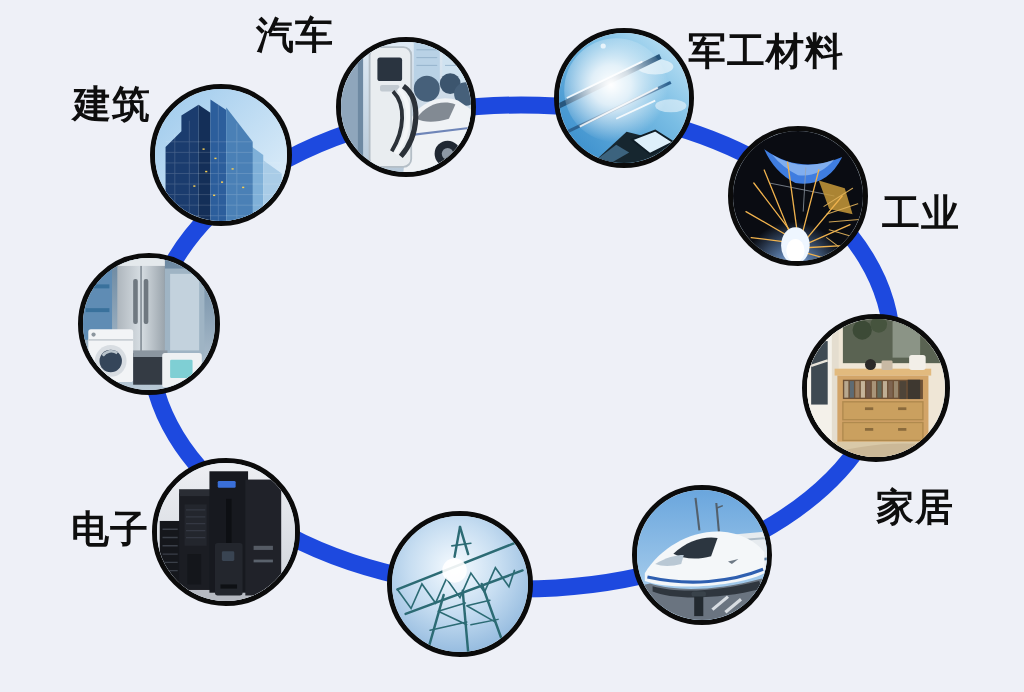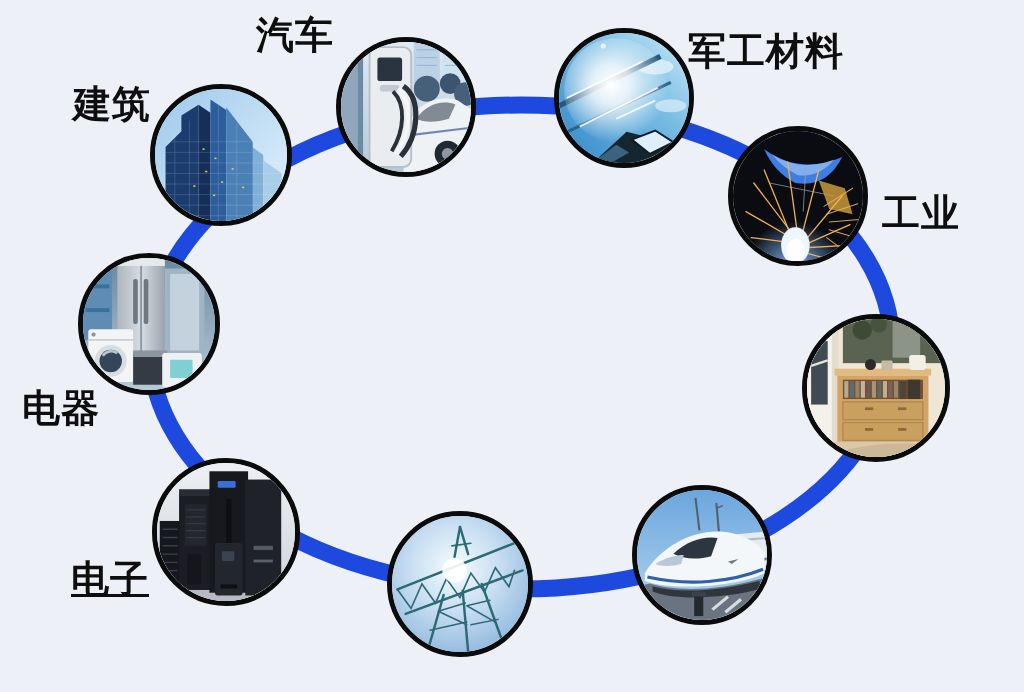--- a/index.html
+++ b/index.html
@@ -28,22 +28,22 @@
 <div class="stage">
 
   <svg class="ring-svg" width="1024" height="692" viewBox="0 0 1024 692">
     <ellipse cx="521" cy="347" rx="371" ry="242" fill="none" stroke="#1d49df" stroke-width="17"></ellipse>
   </svg>
 
   <div class="node-label" style="left:73px;top:85px;">建筑</div>
   <div class="node-label" style="left:256px;top:16px;">汽车</div>
   <div class="node-label" style="left:688px;top:32px;">军工材料</div>
   <div class="node-label" style="left:882px;top:166px;margin-top:28px;">工业</div>
-  <div class="node-label" style="left:71px;top:560px;text-decoration:underline;">电子</div>
-  <div class="node-label" style="left:22px;top:389px;">电器</div>
+  <div class="node-label" style="left:876px;top:488px;">家居</div>
+  <div class="node-label" style="left:71px;top:510px;">电子</div>
 
   <div class="node" style="left:150px;top:84px;width:142px;height:142px;">
     <svg viewBox="0 0 100 100">
       <defs>
         <linearGradient id="g1" x1="0" y1="0" x2="1" y2="1">
           <stop offset="0" stop-color="#9cc9ec"></stop>
             <stop offset="1" stop-color="#e6f2fb"></stop>
         </linearGradient>
       </defs>
       <rect width="100" height="100" fill="url(#g1)"></rect>

